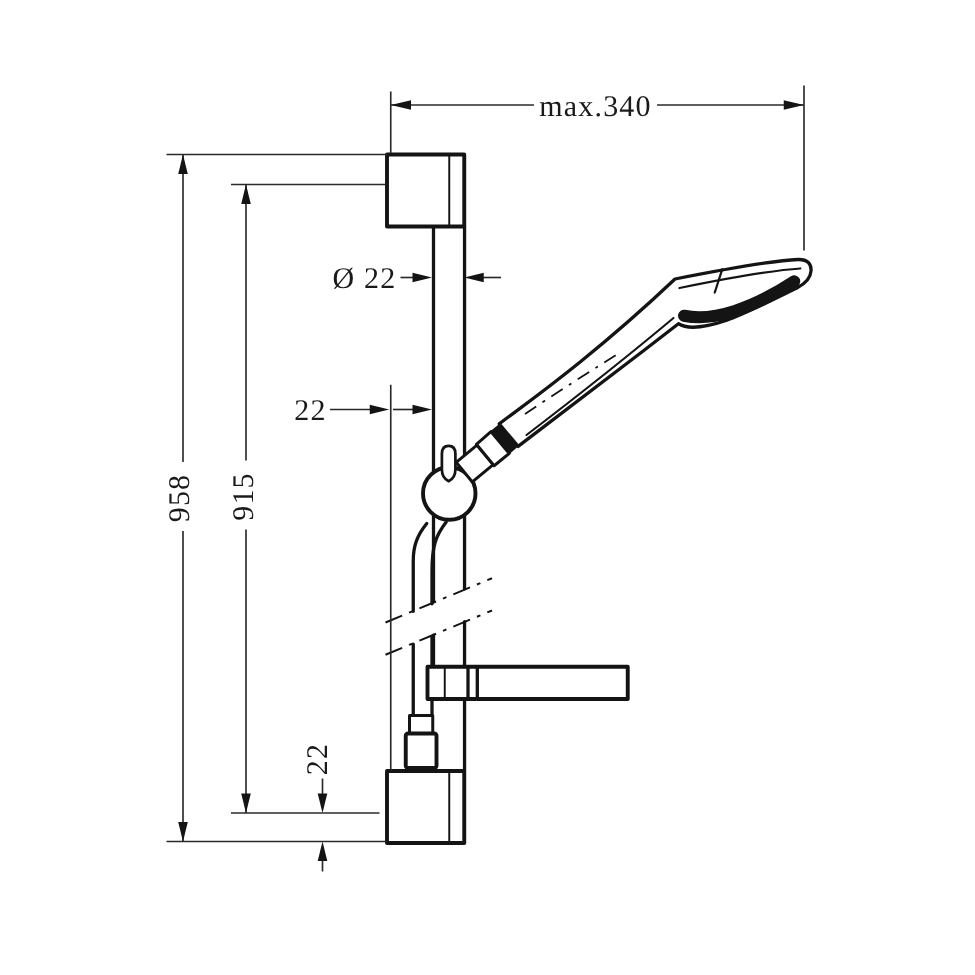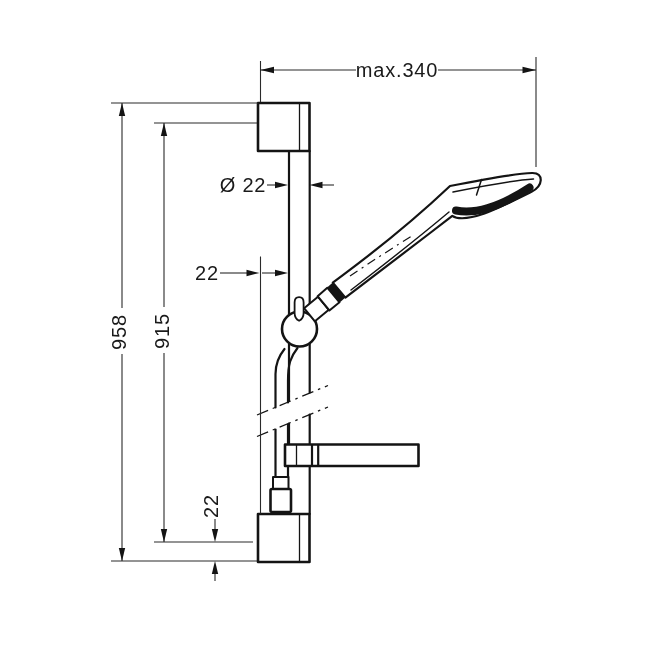--- a/index.html
+++ b/index.html
@@ -1,17 +1,17 @@
 <!DOCTYPE html>
 <html><head>
 <meta charset="utf-8">
 <style>
   html,body{margin:0;padding:0;background:#fff;}
   #stage{position:relative;width:650px;height:650px;background:#fff;overflow:hidden;
-         font-family:Liberation Sans, sans-serif;}
+         font-family:Liberation Serif, serif;}
   svg{position:absolute;left:0;top:0;}
   
   .o2 {fill:none;stroke:#141414;stroke-width:2.2;stroke-linecap:round;}
   .o26{fill:#fff;stroke:#141414;stroke-width:2.6;stroke-linejoin:round;}
   .o2f{fill:#fff;stroke:#141414;stroke-width:2;stroke-linejoin:round;}
   .t1 {fill:none;stroke:#141414;stroke-width:1.3;}
   .t15{fill:none;stroke:#141414;stroke-width:1.5;stroke-linecap:round;}
   .fill{fill:#141414;stroke:none;}
   .spray{fill:none;stroke:#141414;stroke-width:8;stroke-linecap:round;}
   .brk{fill:none;stroke:#141414;stroke-width:1.3;stroke-dasharray:12 5 2.5 5;}

